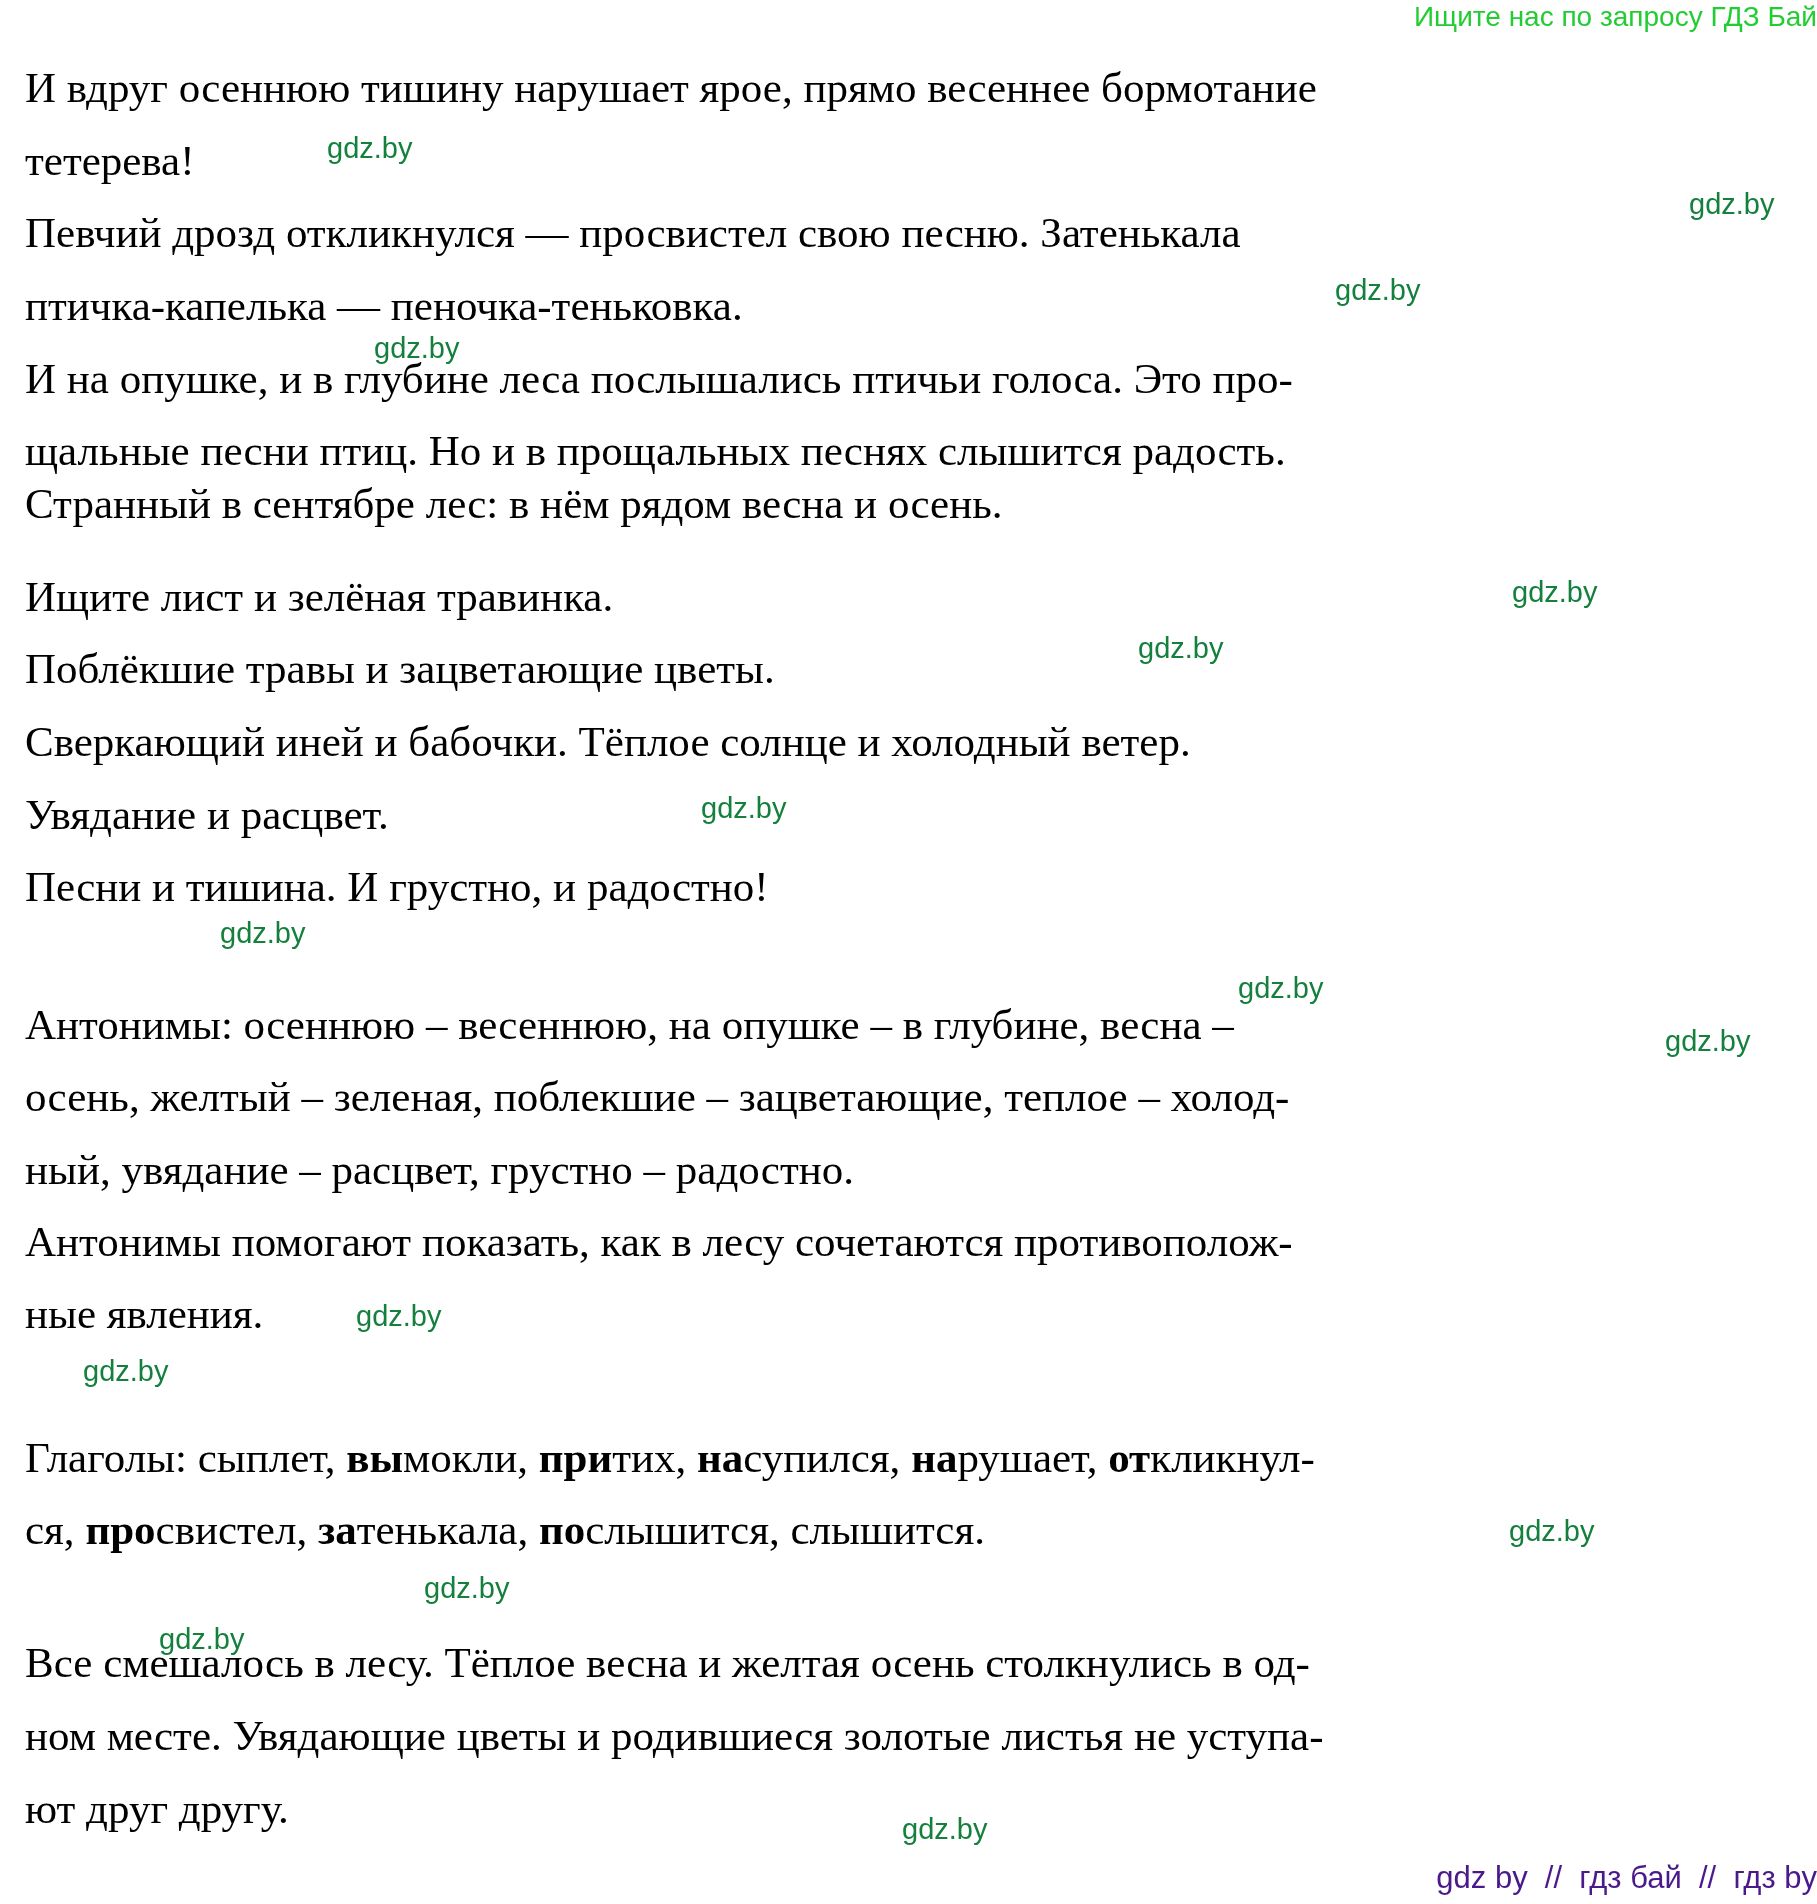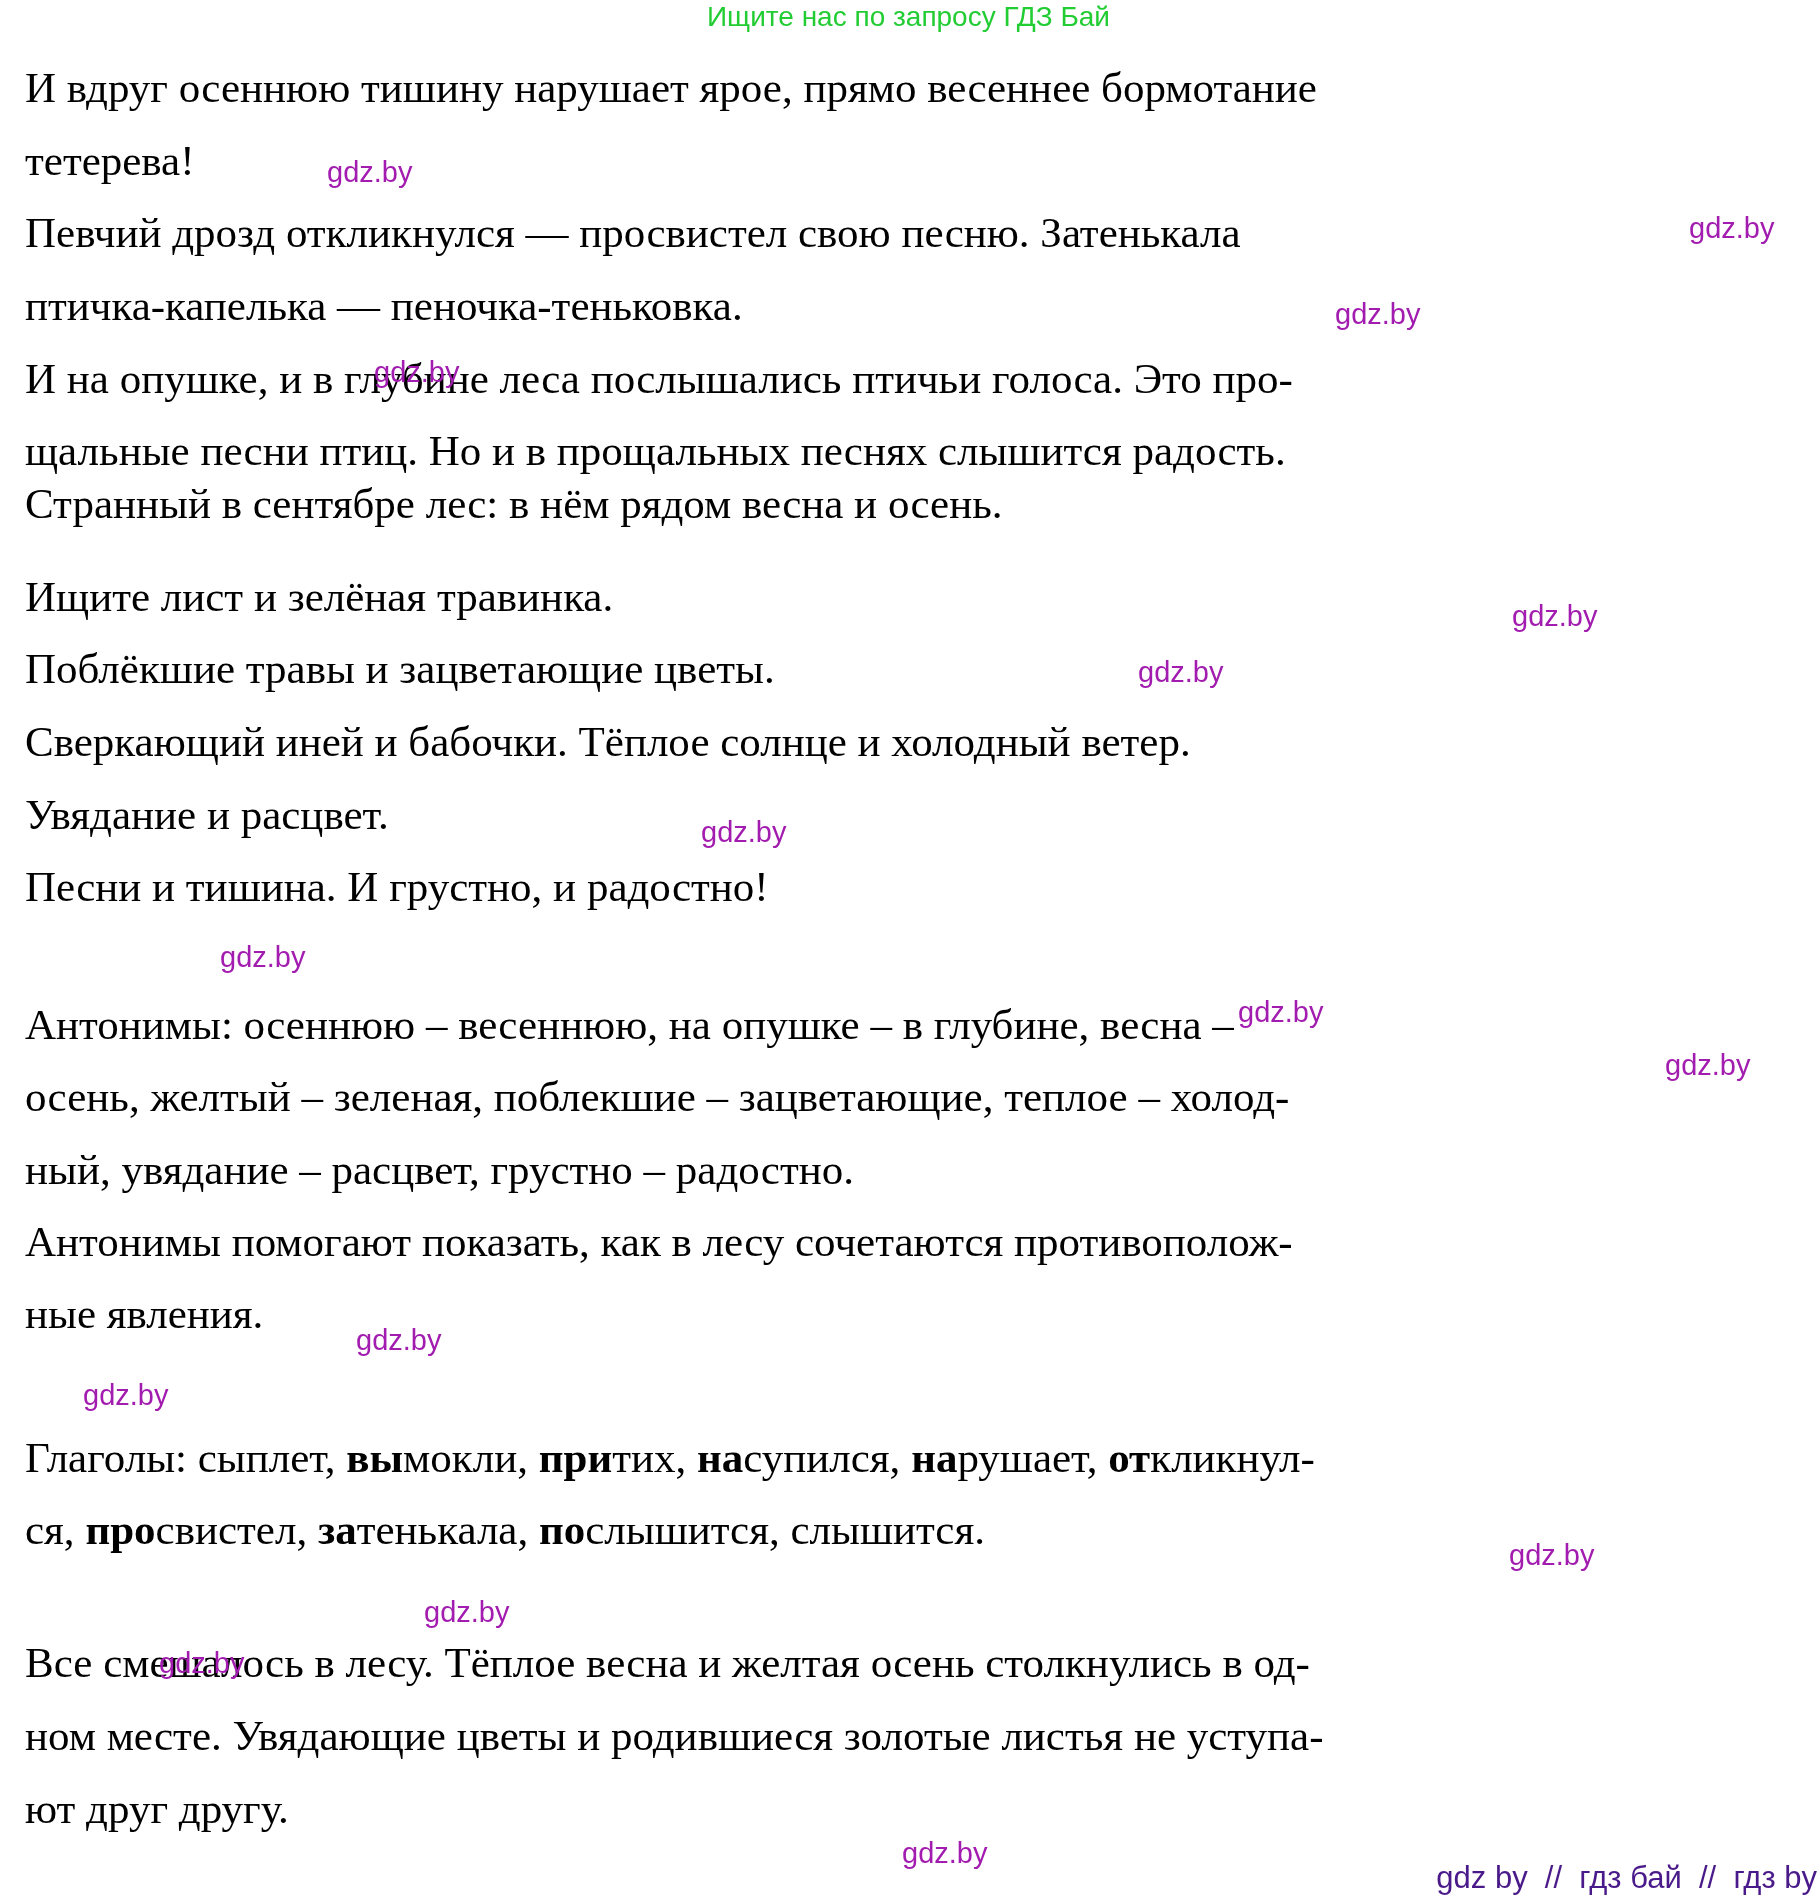--- a/index.html
+++ b/index.html
@@ -1,33 +1,33 @@
 <!DOCTYPE html>
 <html><head>
 <meta charset="utf-8">
 <style>
   html, body { margin: 0; padding: 0; background: #ffffff; }
   body { width: 1817px; height: 1904px; position: relative; overflow: hidden; }
   .header {
     position: absolute; left: 0; top: 0; width: 1817px; height: 36px;
-    text-align: center;
+    text-align: right;
     font-family: "Liberation Sans", sans-serif; font-size: 28px; line-height: 34px;
     color: #22cc33;
   }
   .line {
     position: absolute; left: 25px;
     font-family: "Liberation Serif", serif; font-size: 43px;
     line-height: 57px; height: 57px;
     color: #000000; white-space: nowrap;
   }
   .line b { font-weight: bold; }
   .wm {
     position: absolute;
     font-family: "Liberation Sans", sans-serif; font-size: 29px; line-height: 32px;
-    color: #a21caf; white-space: nowrap; margin-top: 24px;
+    color: #15803d; white-space: nowrap;
   }
   .footer {
     position: absolute; left: 0; top: 1858px; width: 1817px; text-align: right;
     font-family: "Liberation Sans", sans-serif; font-size: 31px; line-height: 40px;
     color: #4a1a8a; white-space: pre;
   }
 </style>
 </head>
 <body>
 

